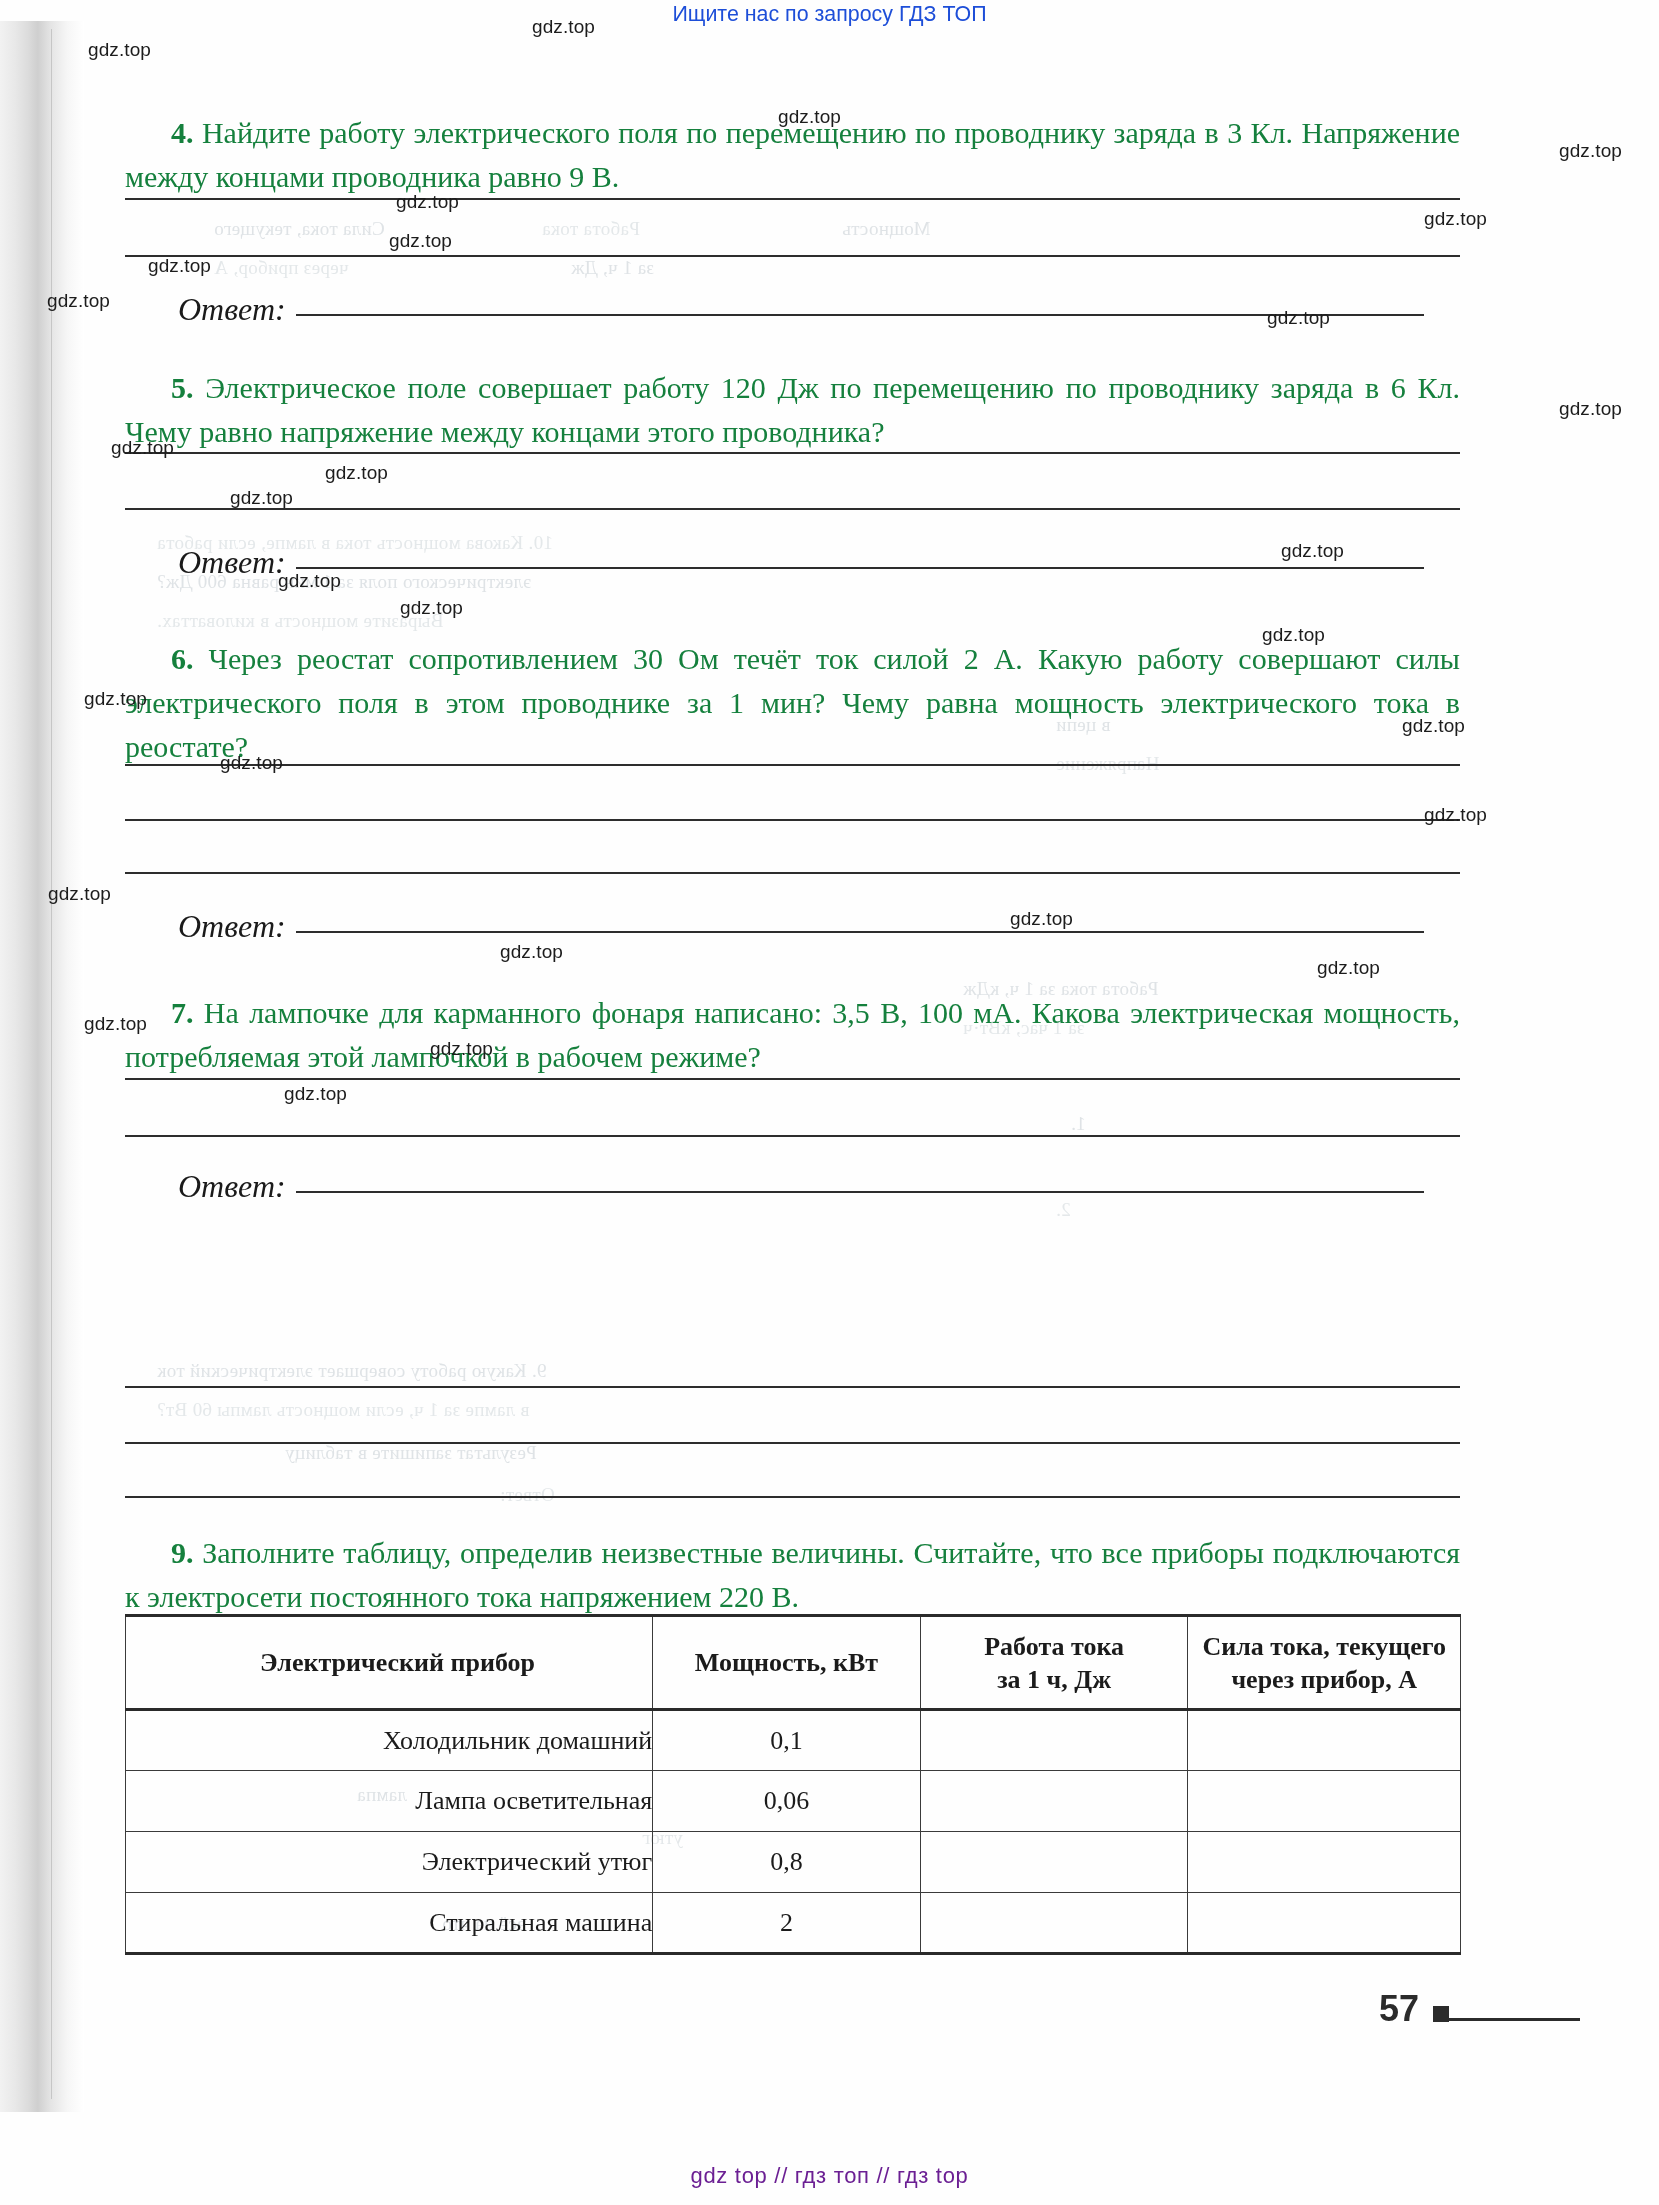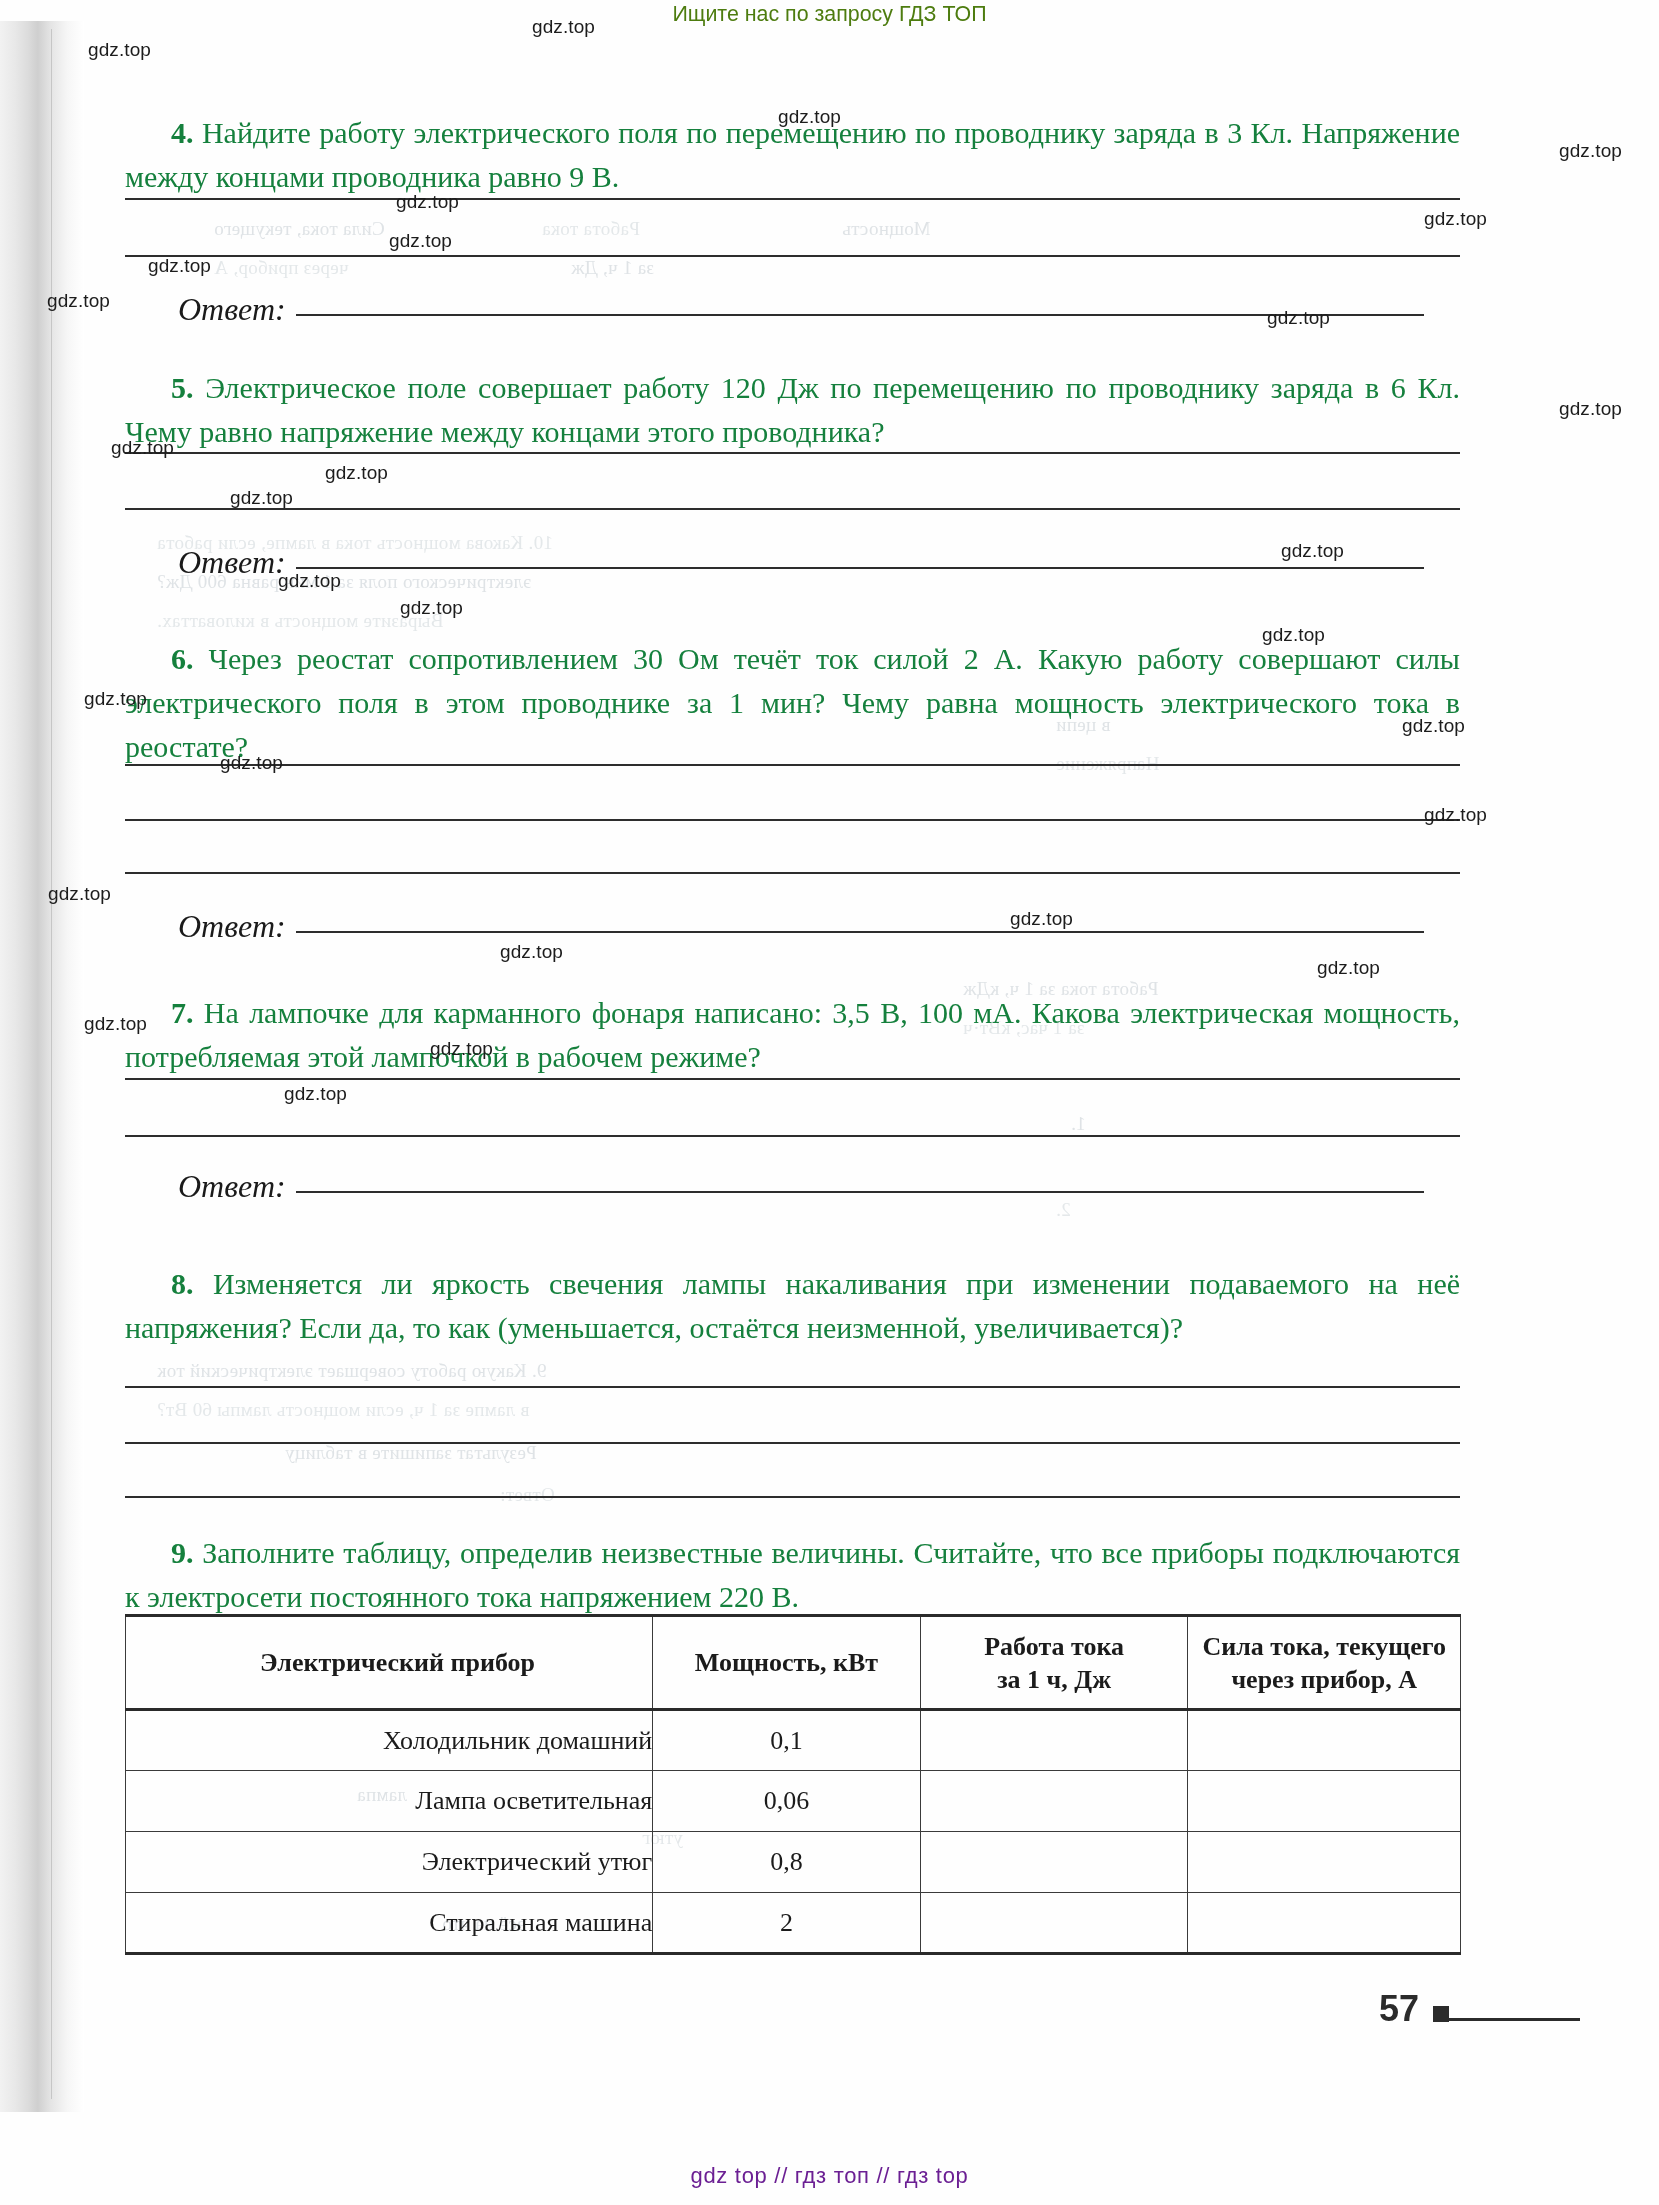--- a/index.html
+++ b/index.html
@@ -56,21 +56,21 @@
   .bleed.b2 { color: #e4e8ea; }
 
   
   #top-banner {
     position: absolute;
     top: 0; left: 0;
     width: 1659px;
     text-align: center;
     font-family: "Liberation Sans", sans-serif;
     font-size: 21.4px;
-    color: #4d7c0f;
+    color: #1d4ed8;
     line-height: 28.5px;
     white-space: nowrap;
   }
 
   
   #bottom-footer {
     position: absolute;
     bottom: 15.7px; left: 0;
     width: 1659px;
     text-align: center;
@@ -300,26 +300,20 @@
         <span>На лампочке для карманного фонаря написано: 3,5 В, 100 мА. Какова электрическая мощность, потребляемая этой лампочкой в рабочем режиме?</span>
       </div>
     </div>
     <div class="rule" style="top:1078px;"></div>
     <div class="rule" style="top:1135px;"></div>
     <div class="answer-row" style="top:1170px;">
       <span class="answer-label">Ответ:</span>
       <span class="answer-rule"></span>
     </div>
 
-    <div class="task" style="top:1262px;">
-      <div class="task-text lastline-left">
-        <span class="num">8.</span>
-        <span>Изменяется ли яркость свечения лампы накаливания при изменении подаваемого на неё напряжения? Если да, то как (уменьшается, остаётся неизменной, увеличивается)?</span>
-      </div>
-    </div>
     <div class="rule" style="top:1386px;"></div>
     <div class="rule" style="top:1442px;"></div>
     <div class="rule" style="top:1496px;"></div>
 
     <div class="task" style="top:1531px;">
       <div class="task-text lastline-left">
         <span class="num">9.</span>
         <span>Заполните таблицу, определив неизвестные величины. Считайте, что все приборы подключаются к электросети постоянного тока напряжением 220 В.</span>
       </div>
     </div>

